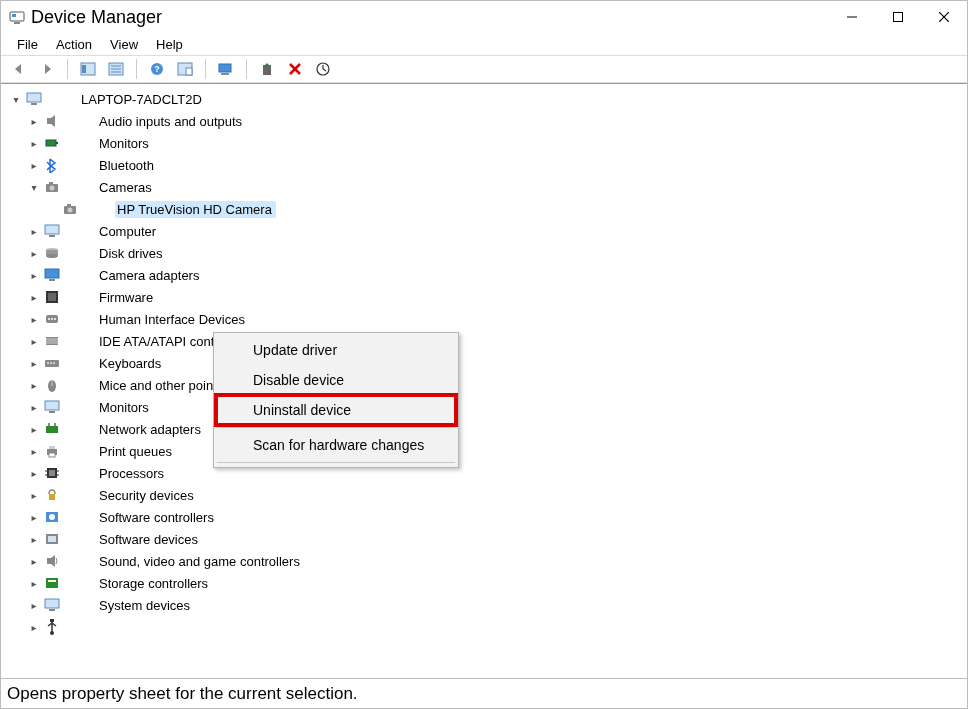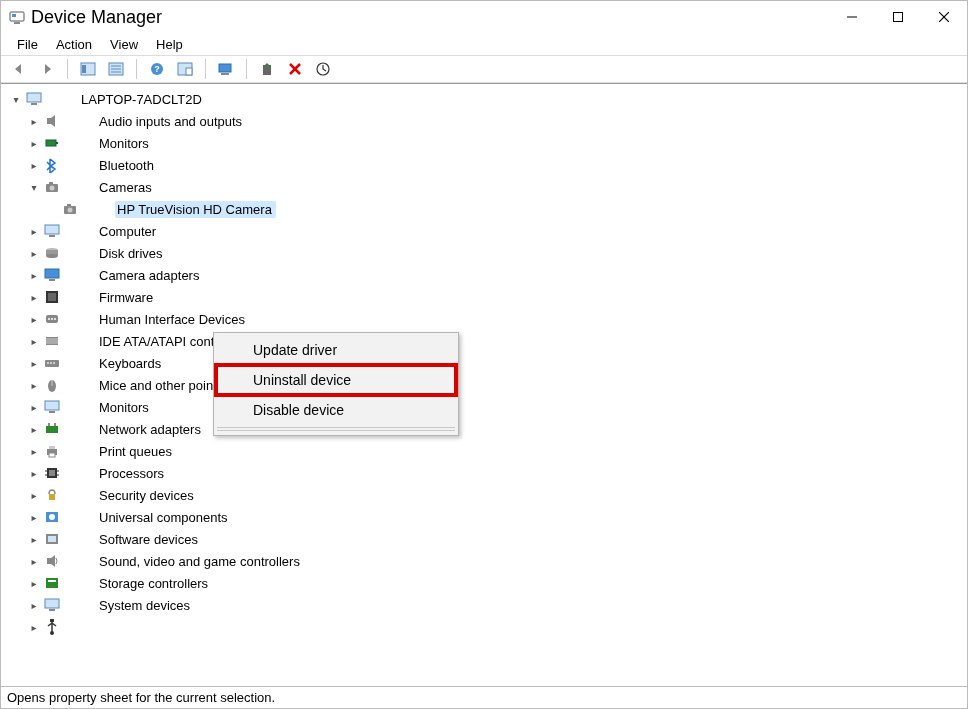--- a/index.html
+++ b/index.html
@@ -16,21 +16,21 @@
   .tbtn { width: 24px; height: 22px; display: flex; align-items: center; justify-content: center; border: 1px solid transparent; }
   .tsep { width: 1px; height: 20px; background: #ccc; margin: 0 4px; }
   .tree-area { flex: 1; overflow: auto; border-top: 1px solid #999; padding: 4px 0 4px 4px; position: relative; }
   .tree ul { list-style: none; margin: 0; padding: 0 0 0 18px; }
   .tree > ul { padding-left: 4px; }
   .node { display: flex; align-items: center; height: 22px; white-space: nowrap; }
   .twisty { width: 14px; height: 14px; display: flex; align-items: center; justify-content: center; color: #555; font-size: 10px; }
   .nicon { width: 18px; height: 18px; margin: 0 4px 0 2px; display: flex; align-items: center; justify-content: center; }
   .nlabel { padding: 1px 4px 1px 2px; border-radius: 2px; margin-left: 32px; }
   .selected .nlabel { background: #cde8ff; }
-  .statusbar { height: 22px; border-top: 1px solid #bbb; display: flex; align-items: center; padding: 0 6px; font-size: 13px; background: #fff; }
+  .statusbar { height: 30px; border-top: 1px solid #bbb; display: flex; align-items: center; padding: 0 6px; font-size: 17px; background: #fff; }
 
   
   .ctxmenu { position: absolute; border: 1px solid #b5b5b5; background: #f2f2f2; box-shadow: 2px 2px 4px rgba(0,0,0,0.25); padding: 2px; z-index: 50; }
   .ctxitem { padding: 6px 18px 6px 36px; font-size: 14px; min-width: 240px; border: 1px solid transparent; }
   .ctxitem.bold { font-weight: 600; }
   .ctxitem.highlight { outline: 4px solid #d90000; outline-offset: -2px; }
   .ctxsep { height: 1px; background: #c8c8c8; margin: 2px 1px; }
 
   svg { display: block; }
 </style>
@@ -391,21 +391,21 @@
               </li>
               <li>
                 <div class="node">
                   <span class="twisty">▸</span>
                   <span class="nicon">
                     <svg width="16" height="16" viewBox="0 0 16 16">
                       <rect x="2" y="3" width="12" height="10" fill="#4a90d9"></rect>
                       <circle cx="8" cy="8" r="3" fill="#fff"></circle>
                     </svg>
                   </span>
-                  <span class="nlabel">Universal components</span>
+                  <span class="nlabel">Software controllers</span>
                 </div>
               </li>
               <li>
                 <div class="node">
                   <span class="twisty">▸</span>
                   <span class="nicon">
                     <svg width="16" height="16" viewBox="0 0 16 16">
                       <rect x="2" y="3" width="12" height="10" fill="#888"></rect>
                       <rect x="4" y="5" width="8" height="6" fill="#cfe3f7"></rect>
                     </svg>
@@ -462,23 +462,24 @@
                   </span>
                 </div>
               </li>
             </ul>
           </li>
         </ul>
       </div>
 
     <div class="ctxmenu" id="ctxmenu" style="left: 212px; top: 248px;">
         <div class="ctxitem">Update driver</div>
+        <div class="ctxitem">Disable device</div>
         <div class="ctxitem highlight">Uninstall device</div>
-        <div class="ctxitem">Disable device</div>
         <div class="ctxsep"></div>
+        <div class="ctxitem">Scan for hardware changes</div>
         <div class="ctxsep"></div>
       </div>
   </div>
 
   <div class="statusbar">
     <span>Opens property sheet for the current selection.</span>
   </div>
 
 </div>
 

